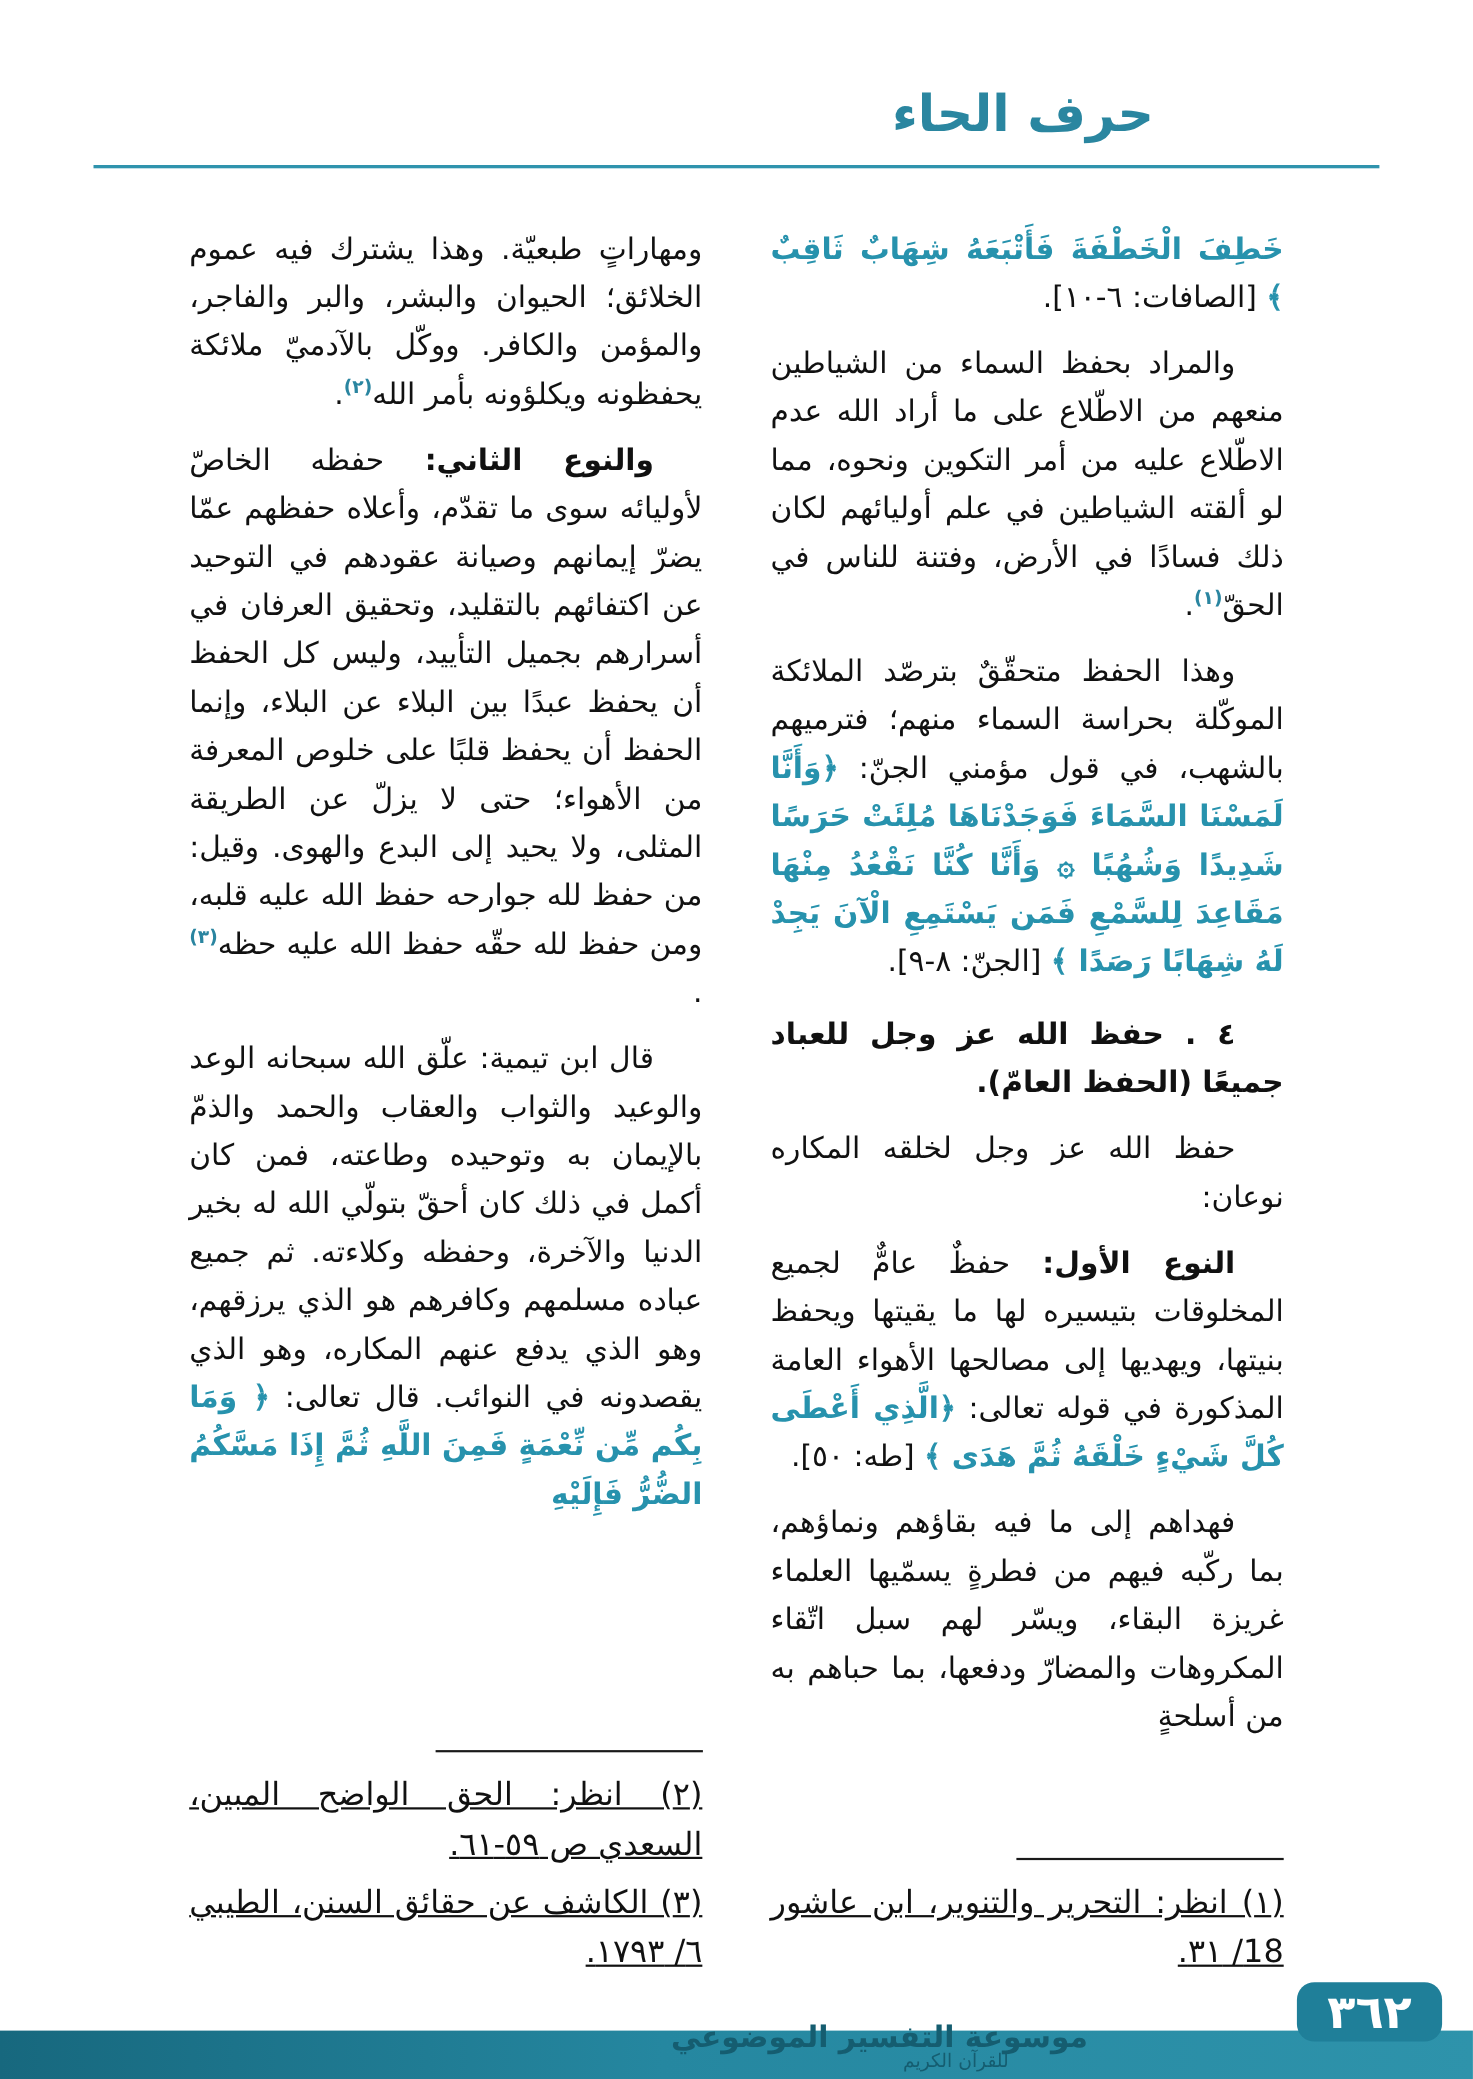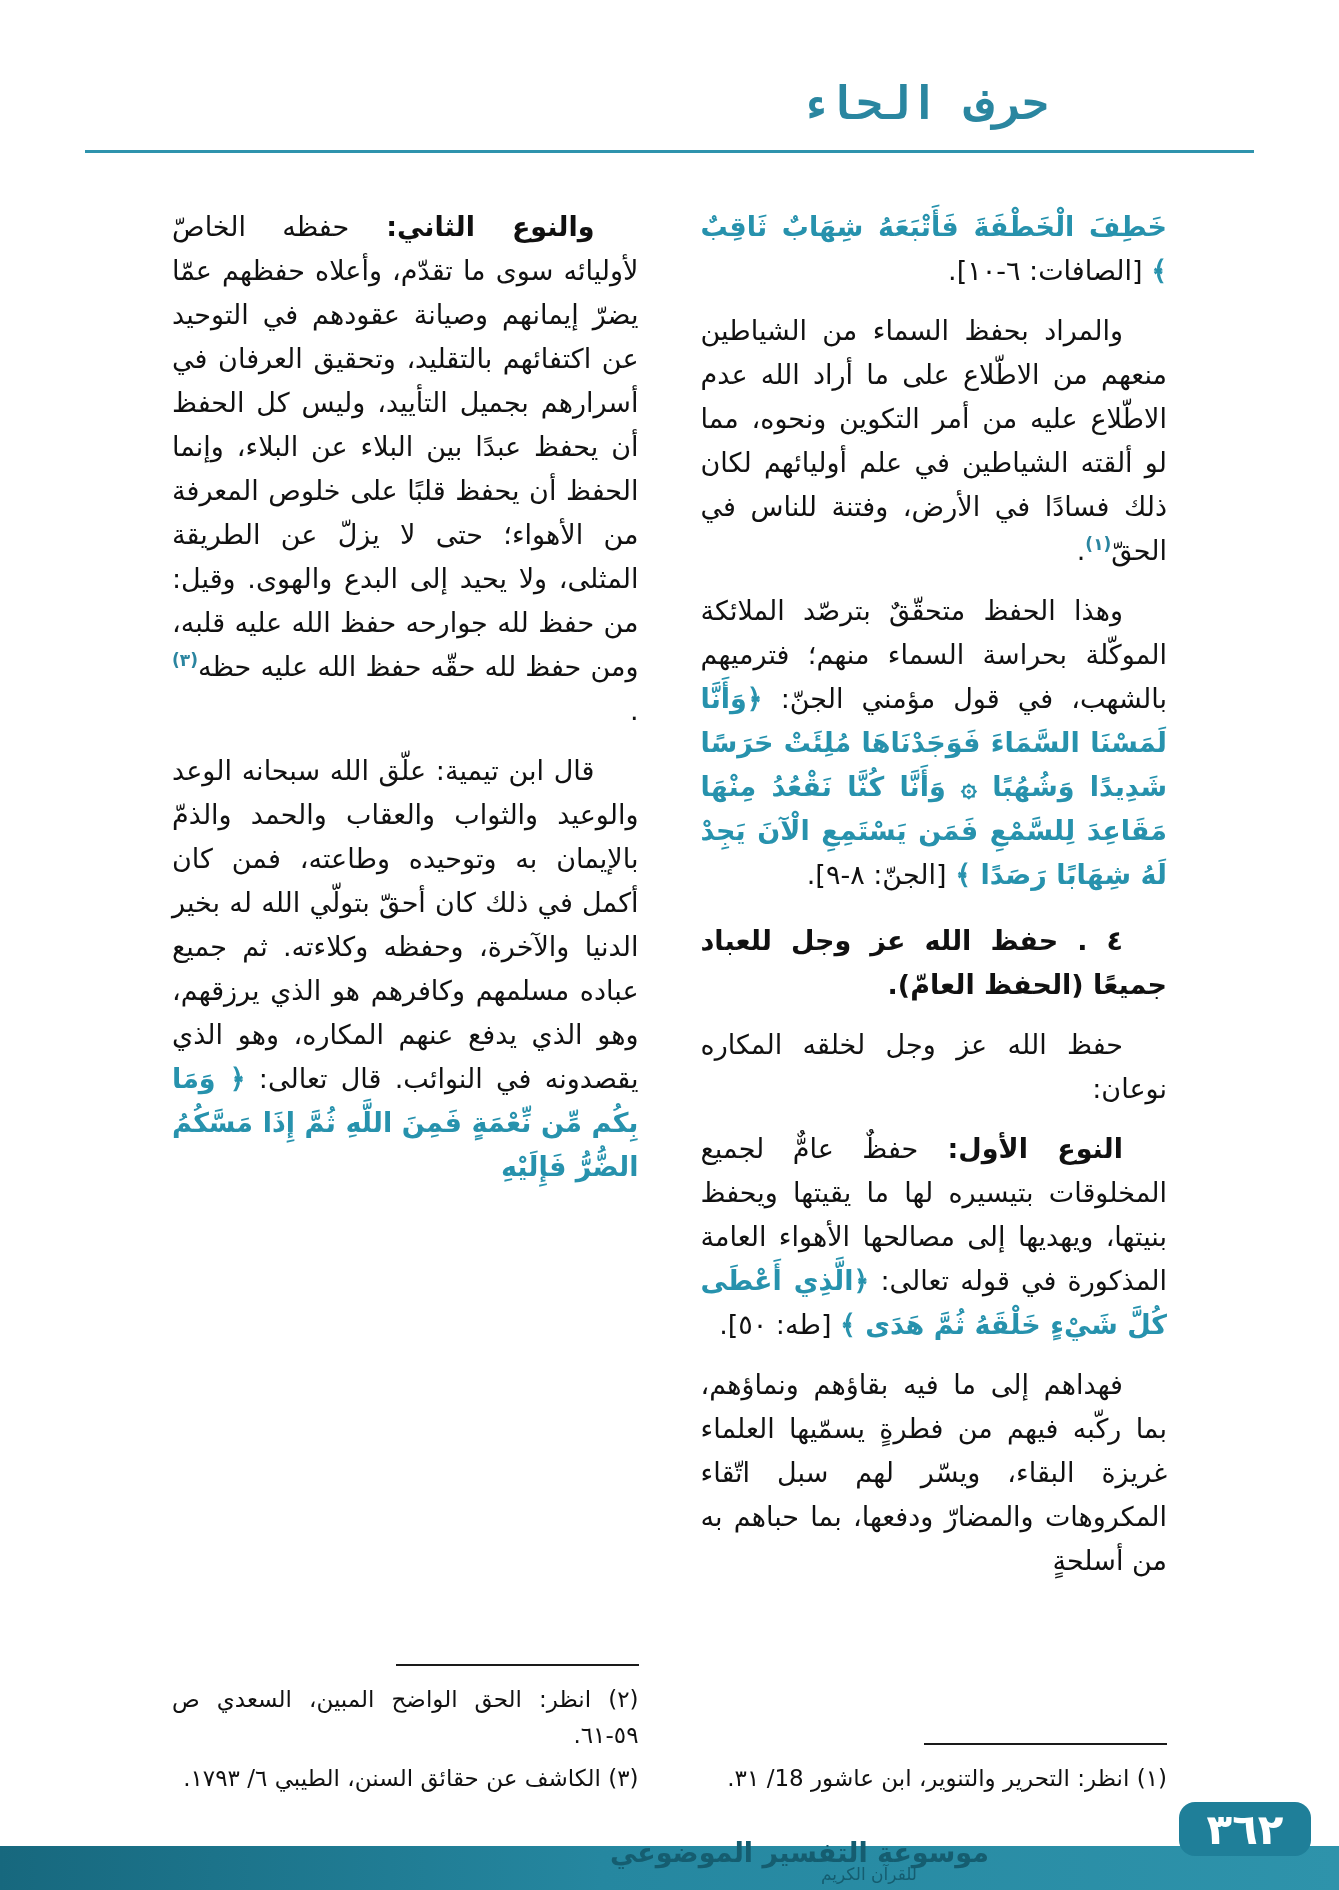--- a/index.html
+++ b/index.html
@@ -20,21 +20,20 @@
 
   
   .header-title {
     position: absolute;
     top: 76px;
     right: 290px;
     font-size: 46px;
     font-weight: bold;
     color: #2a86a0;
     letter-spacing: 1px;
-    font-family: Liberation Mono, monospace;
   }
   .header-rule {
     position: absolute;
     top: 150px;
     left: 85px;
     right: 85px;
     height: 3px;
     background: #2f93ad;
   }
 
@@ -64,21 +63,21 @@
   .ref { color: #111111; font-weight: normal; }
   .fnmark {
     font-size: 17px;
     color: #2a85a0;
     font-weight: bold;
     vertical-align: super;
     line-height: 0;
   }
 
   
-  .footnotes { margin-top: auto; font-size: 23px; line-height: 1.55; }
+  .footnotes { margin-top: auto; font-size: 29px; line-height: 1.55; text-decoration: underline; }
   .fn-sep {
     width: 52%;
     height: 0;
     border-top: 2px solid #1a1a1a;
     margin: 0 0 16px;
   }
   .footnote { margin: 0 0 8px; text-indent: 0; }
 
   
   .footer-band {
@@ -144,20 +143,21 @@
       <p class="para">فهداهم إلى ما فيه بقاؤهم ونماؤهم، بما ركّبه فيهم من فطرةٍ يسمّيها العلماء غريزة البقاء، ويسّر لهم سبل اتّقاء المكروهات والمضارّ ودفعها، بما حباهم به من أسلحةٍ</p>
 
       <div class="footnotes">
         <div class="fn-sep"></div>
         <p class="footnote">(١) انظر: التحرير والتنوير، ابن عاشور 18/ ٣١.</p>
       </div>
     </section>
 
     <section class="col">
 
+      <p class="para no-indent"><span>ومهاراتٍ طبعيّة. وهذا يشترك فيه عموم الخلائق؛ الحيوان والبشر، والبر والفاجر، والمؤمن والكافر. ووكّل بالآدميّ ملائكة يحفظونه ويكلؤونه بأمر الله</span><sup class="fnmark">(٢)</sup><span>.</span></p>
 
       <p class="para"><span class="lead">والنوع الثاني: </span><span>حفظه الخاصّ لأوليائه سوى ما تقدّم، وأعلاه حفظهم عمّا يضرّ إيمانهم وصيانة عقودهم في التوحيد عن اكتفائهم بالتقليد، وتحقيق العرفان في أسرارهم بجميل التأييد، وليس كل الحفظ أن يحفظ عبدًا بين البلاء عن البلاء، وإنما الحفظ أن يحفظ قلبًا على خلوص المعرفة من الأهواء؛ حتى لا يزلّ عن الطريقة المثلى، ولا يحيد إلى البدع والهوى. وقيل: من حفظ لله جوارحه حفظ الله عليه قلبه، ومن حفظ لله حقّه حفظ الله عليه حظه</span><sup class="fnmark">(٣)</sup><span> .</span></p>
 
       <p class="para"><span>قال ابن تيمية: علّق الله سبحانه الوعد والوعيد والثواب والعقاب والحمد والذمّ بالإيمان به وتوحيده وطاعته، فمن كان أكمل في ذلك كان أحقّ بتولّي الله له بخير الدنيا والآخرة، وحفظه وكلاءته. ثم جميع عباده مسلمهم وكافرهم هو الذي يرزقهم، وهو الذي يدفع عنهم المكاره، وهو الذي يقصدونه في النوائب. قال تعالى: </span><span class="verse">﴿ وَمَا بِكُم مِّن نِّعْمَةٍ فَمِنَ اللَّهِ ثُمَّ إِذَا مَسَّكُمُ الضُّرُّ فَإِلَيْهِ</span></p>
 
       <div class="footnotes">
         <div class="fn-sep"></div>
         <p class="footnote">(٢) انظر: الحق الواضح المبين، السعدي ص ٥٩-٦١.</p>
         <p class="footnote">(٣) الكاشف عن حقائق السنن، الطيبي ٦/ ١٧٩٣.</p>
       </div>

